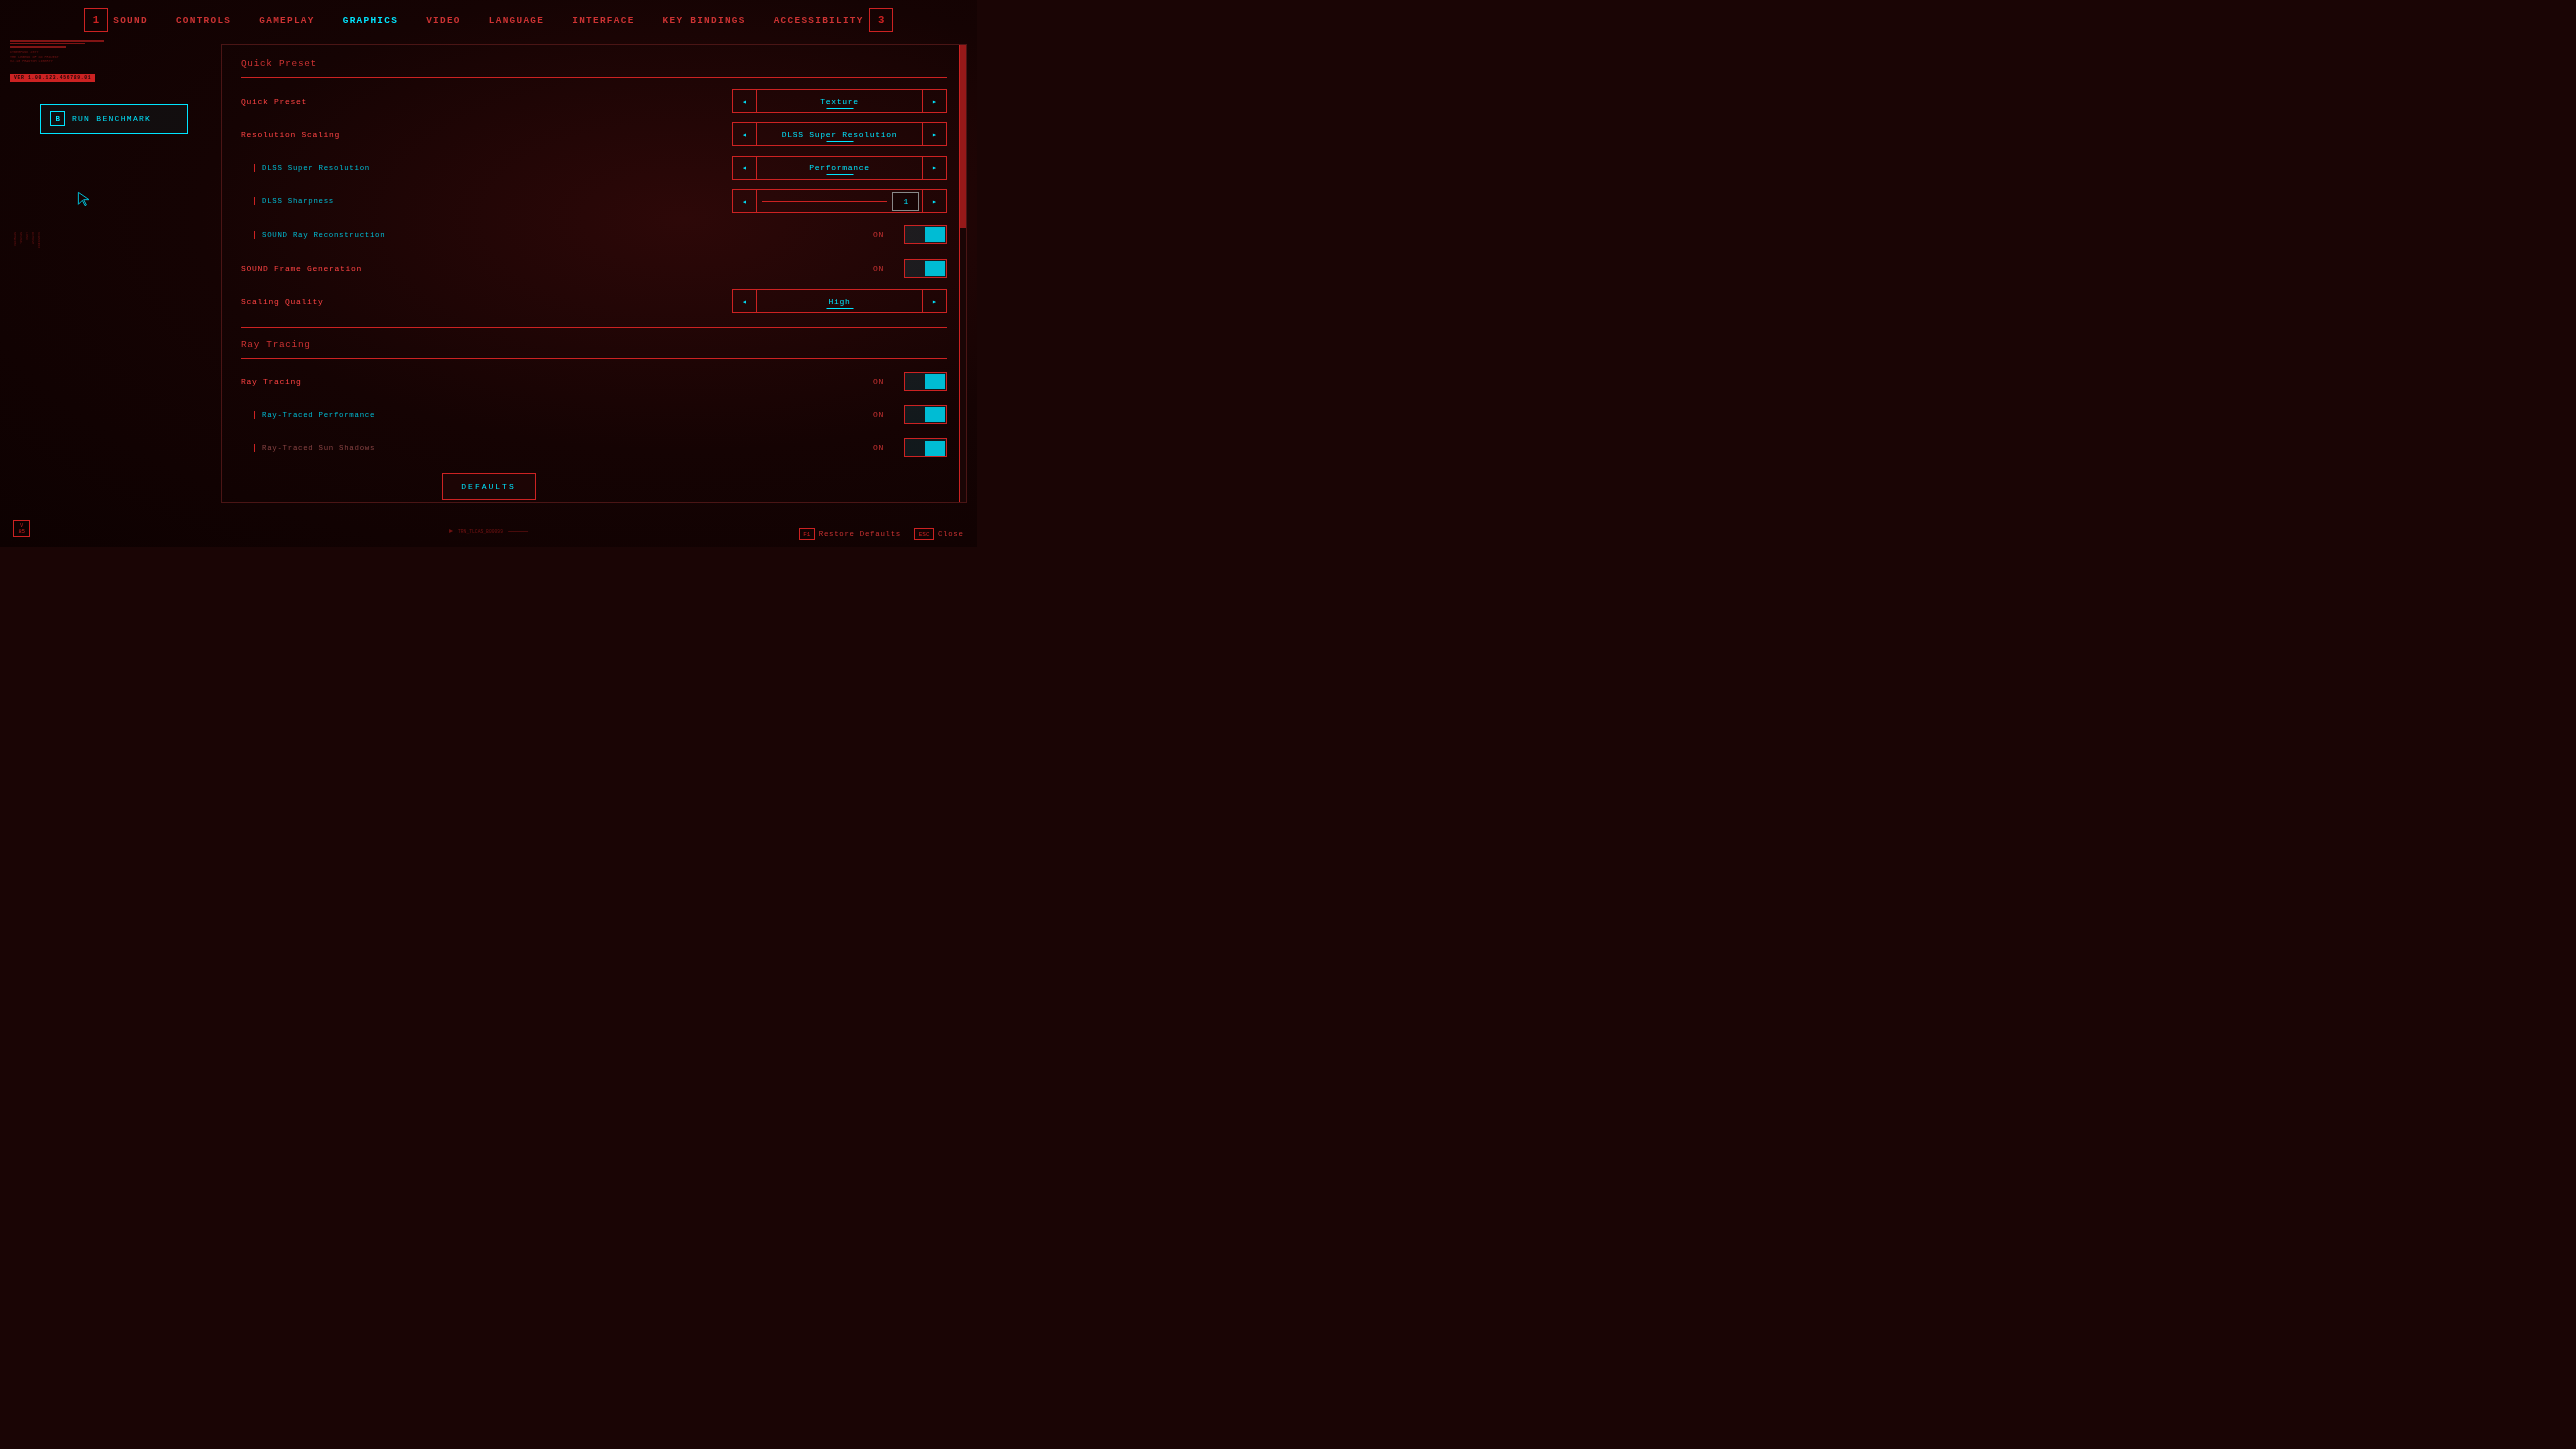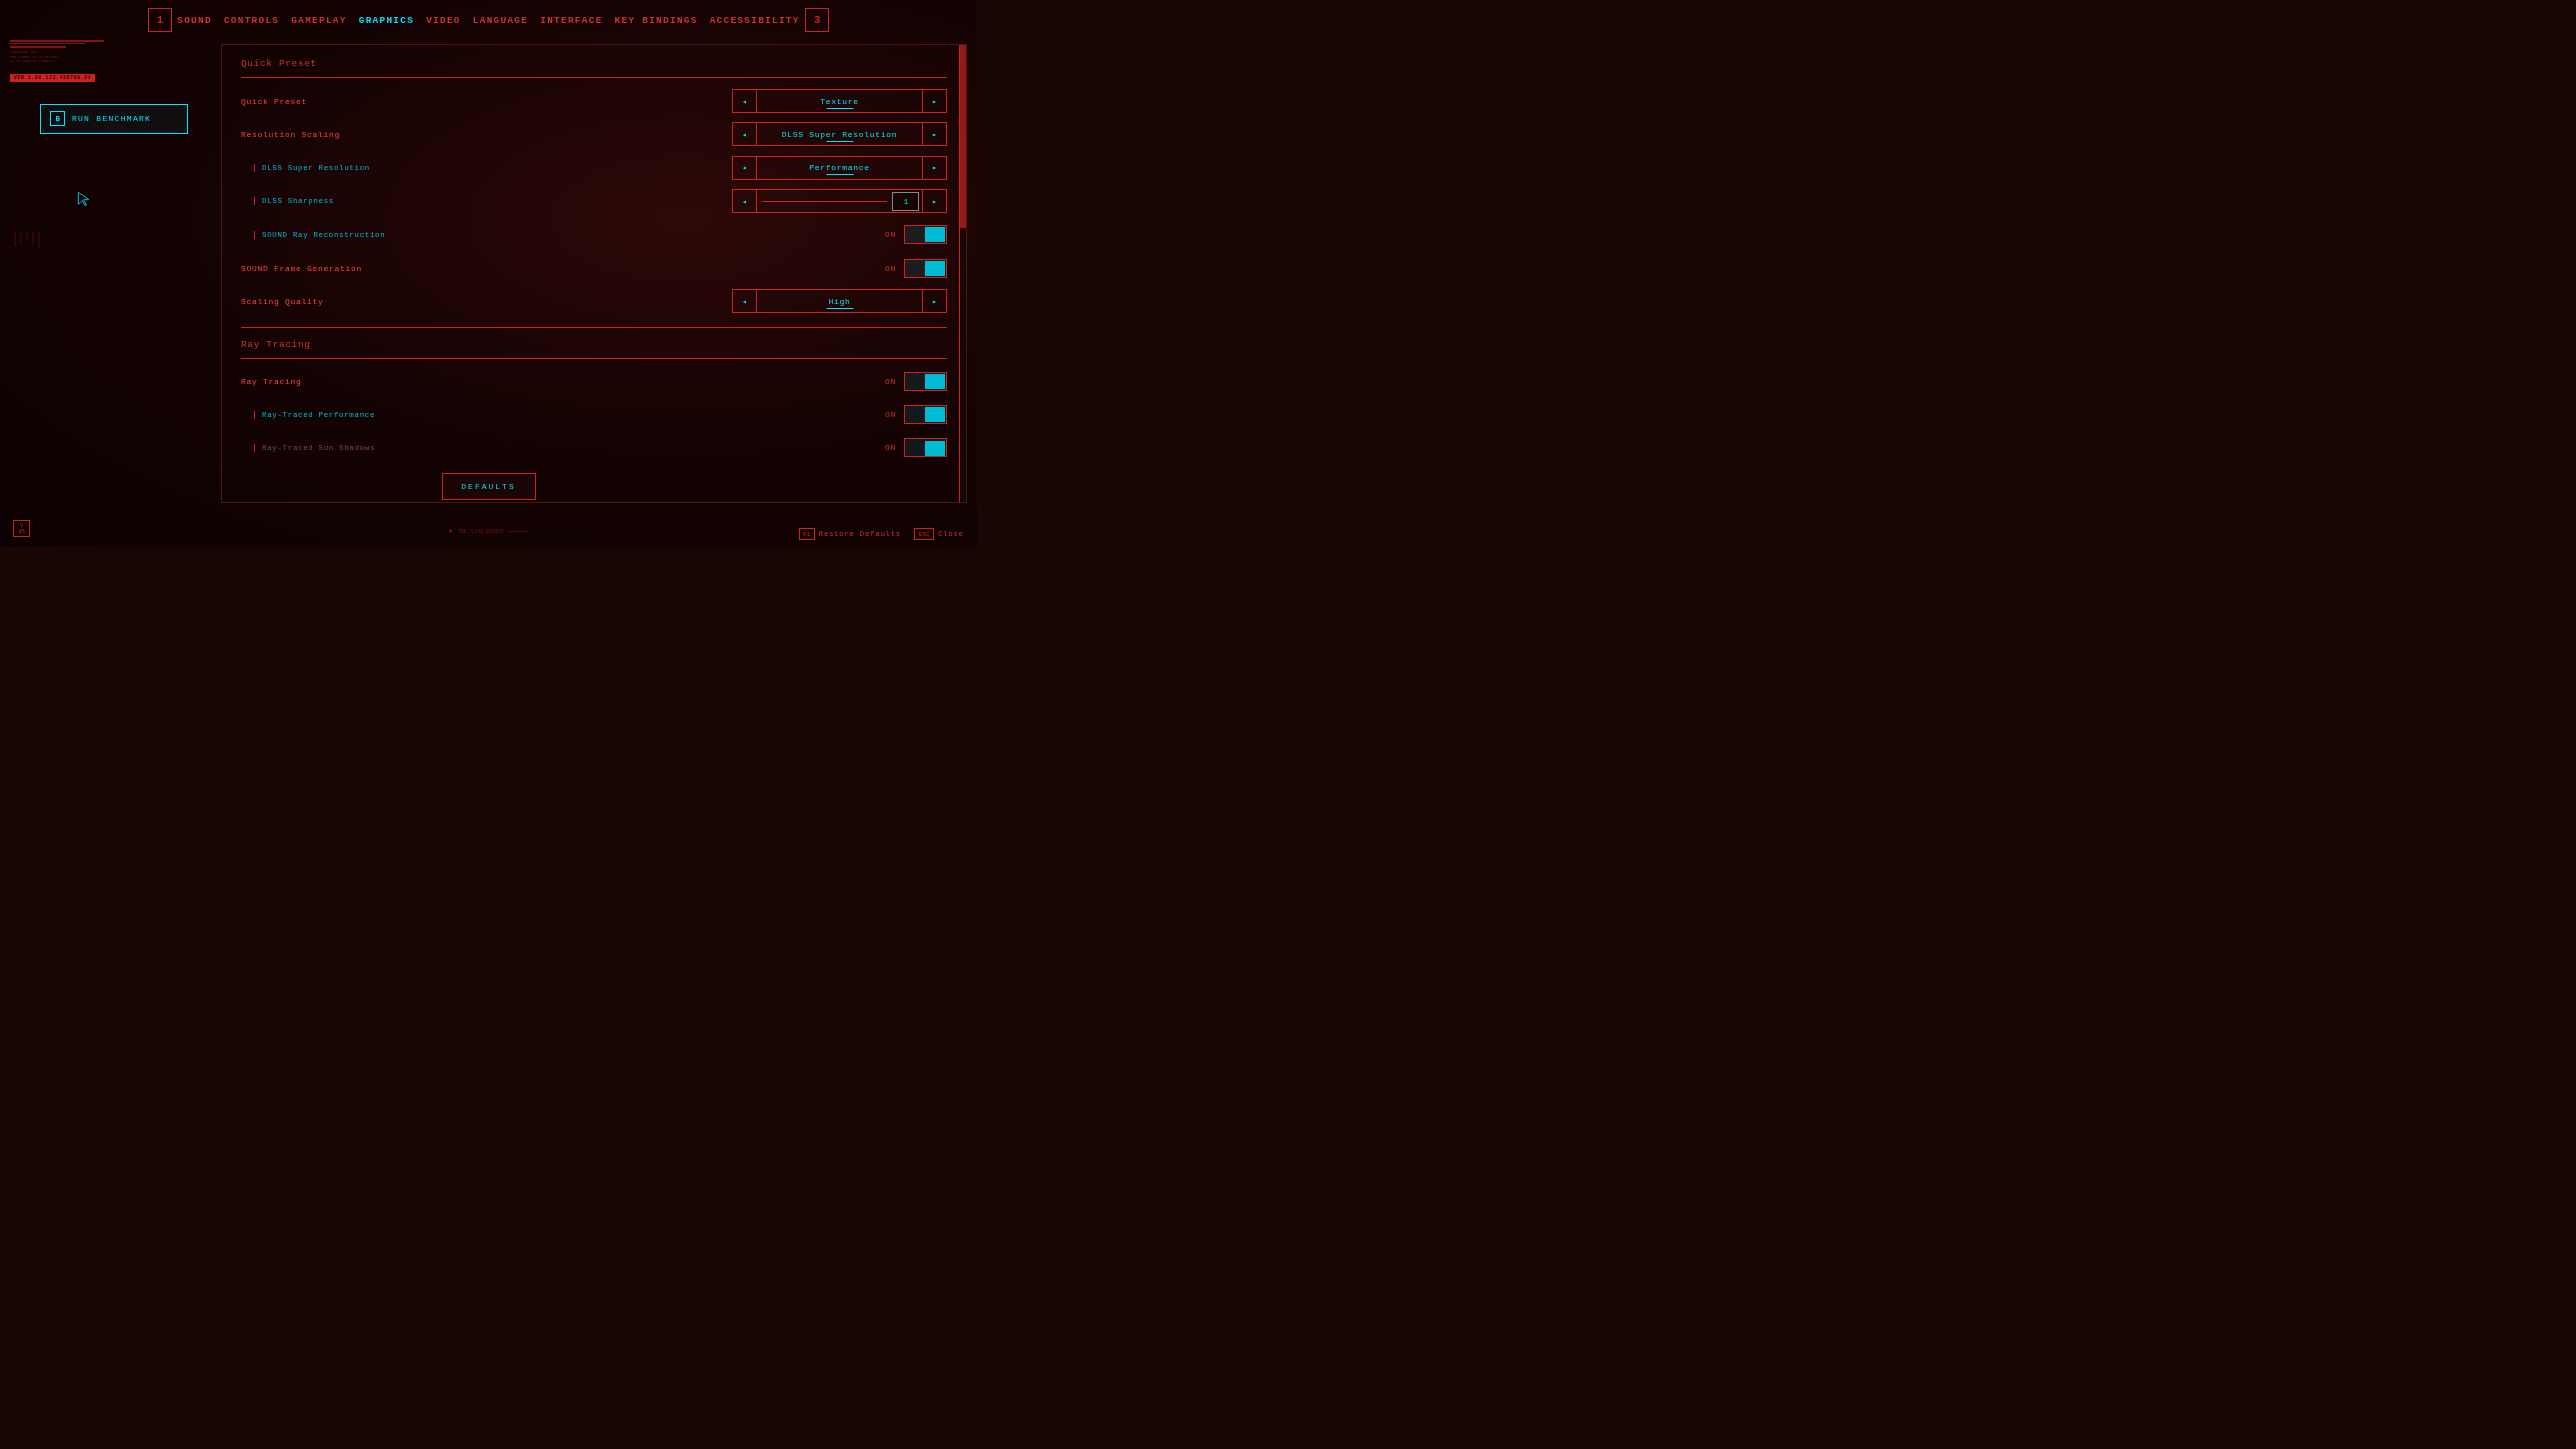--- a/index.html
+++ b/index.html
@@ -41,21 +41,21 @@
       align-items: center;
       justify-content: center;
       color: #cc2222;
       font-size: 10.7px;
       font-weight: bold;
     }
 
     .nav-items {
       display: flex;
       align-items: center;
-      gap: 12px;
+      gap: 28px;
     }
 
     .nav-item {
       color: #cc3333;
       font-size: 9.4px;
       font-weight: bold;
       letter-spacing: 1.3px;
       text-transform: uppercase;
       cursor: pointer;
     }
@@ -249,21 +249,21 @@
       transform: translateX(-50%);
       width: 27px;
       height: 0.7px;
       background: #00e5ff;
     }
 
     
     .toggle-container {
       display: flex;
       align-items: center;
-      gap: 8px;
+      gap: 20px;
     }
 
     .toggle-status {
       color: #cc3333;
       font-size: 8px;
       letter-spacing: 0.7px;
     }
 
     .toggle {
       width: 43px;

